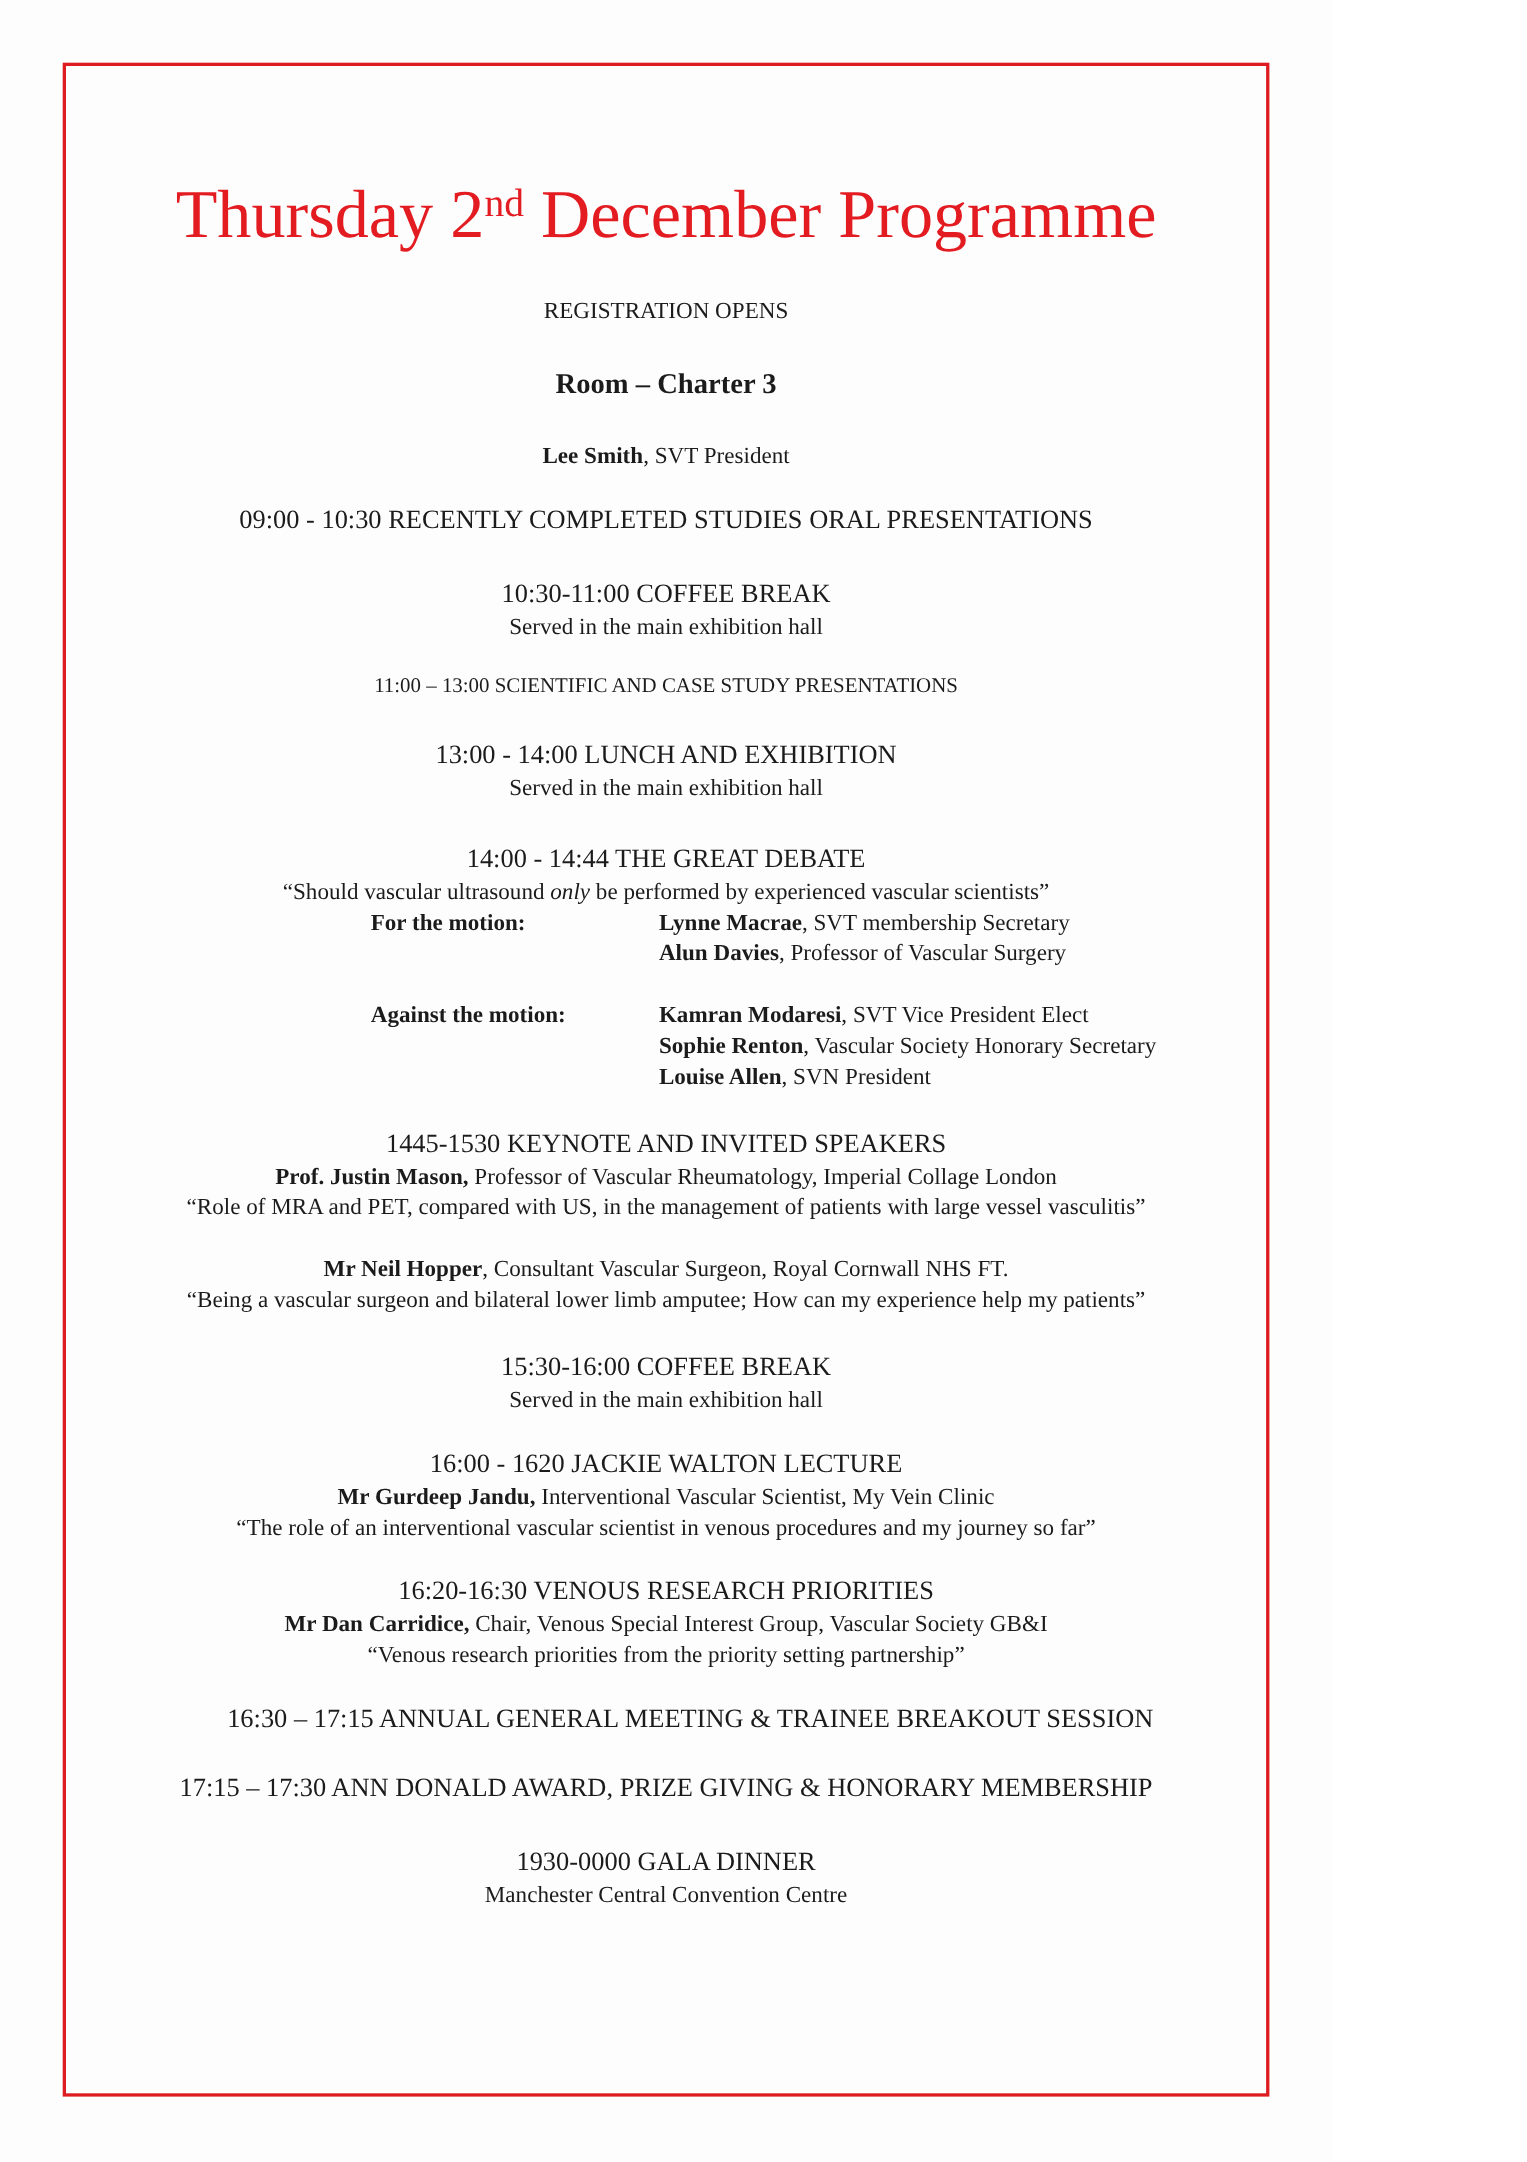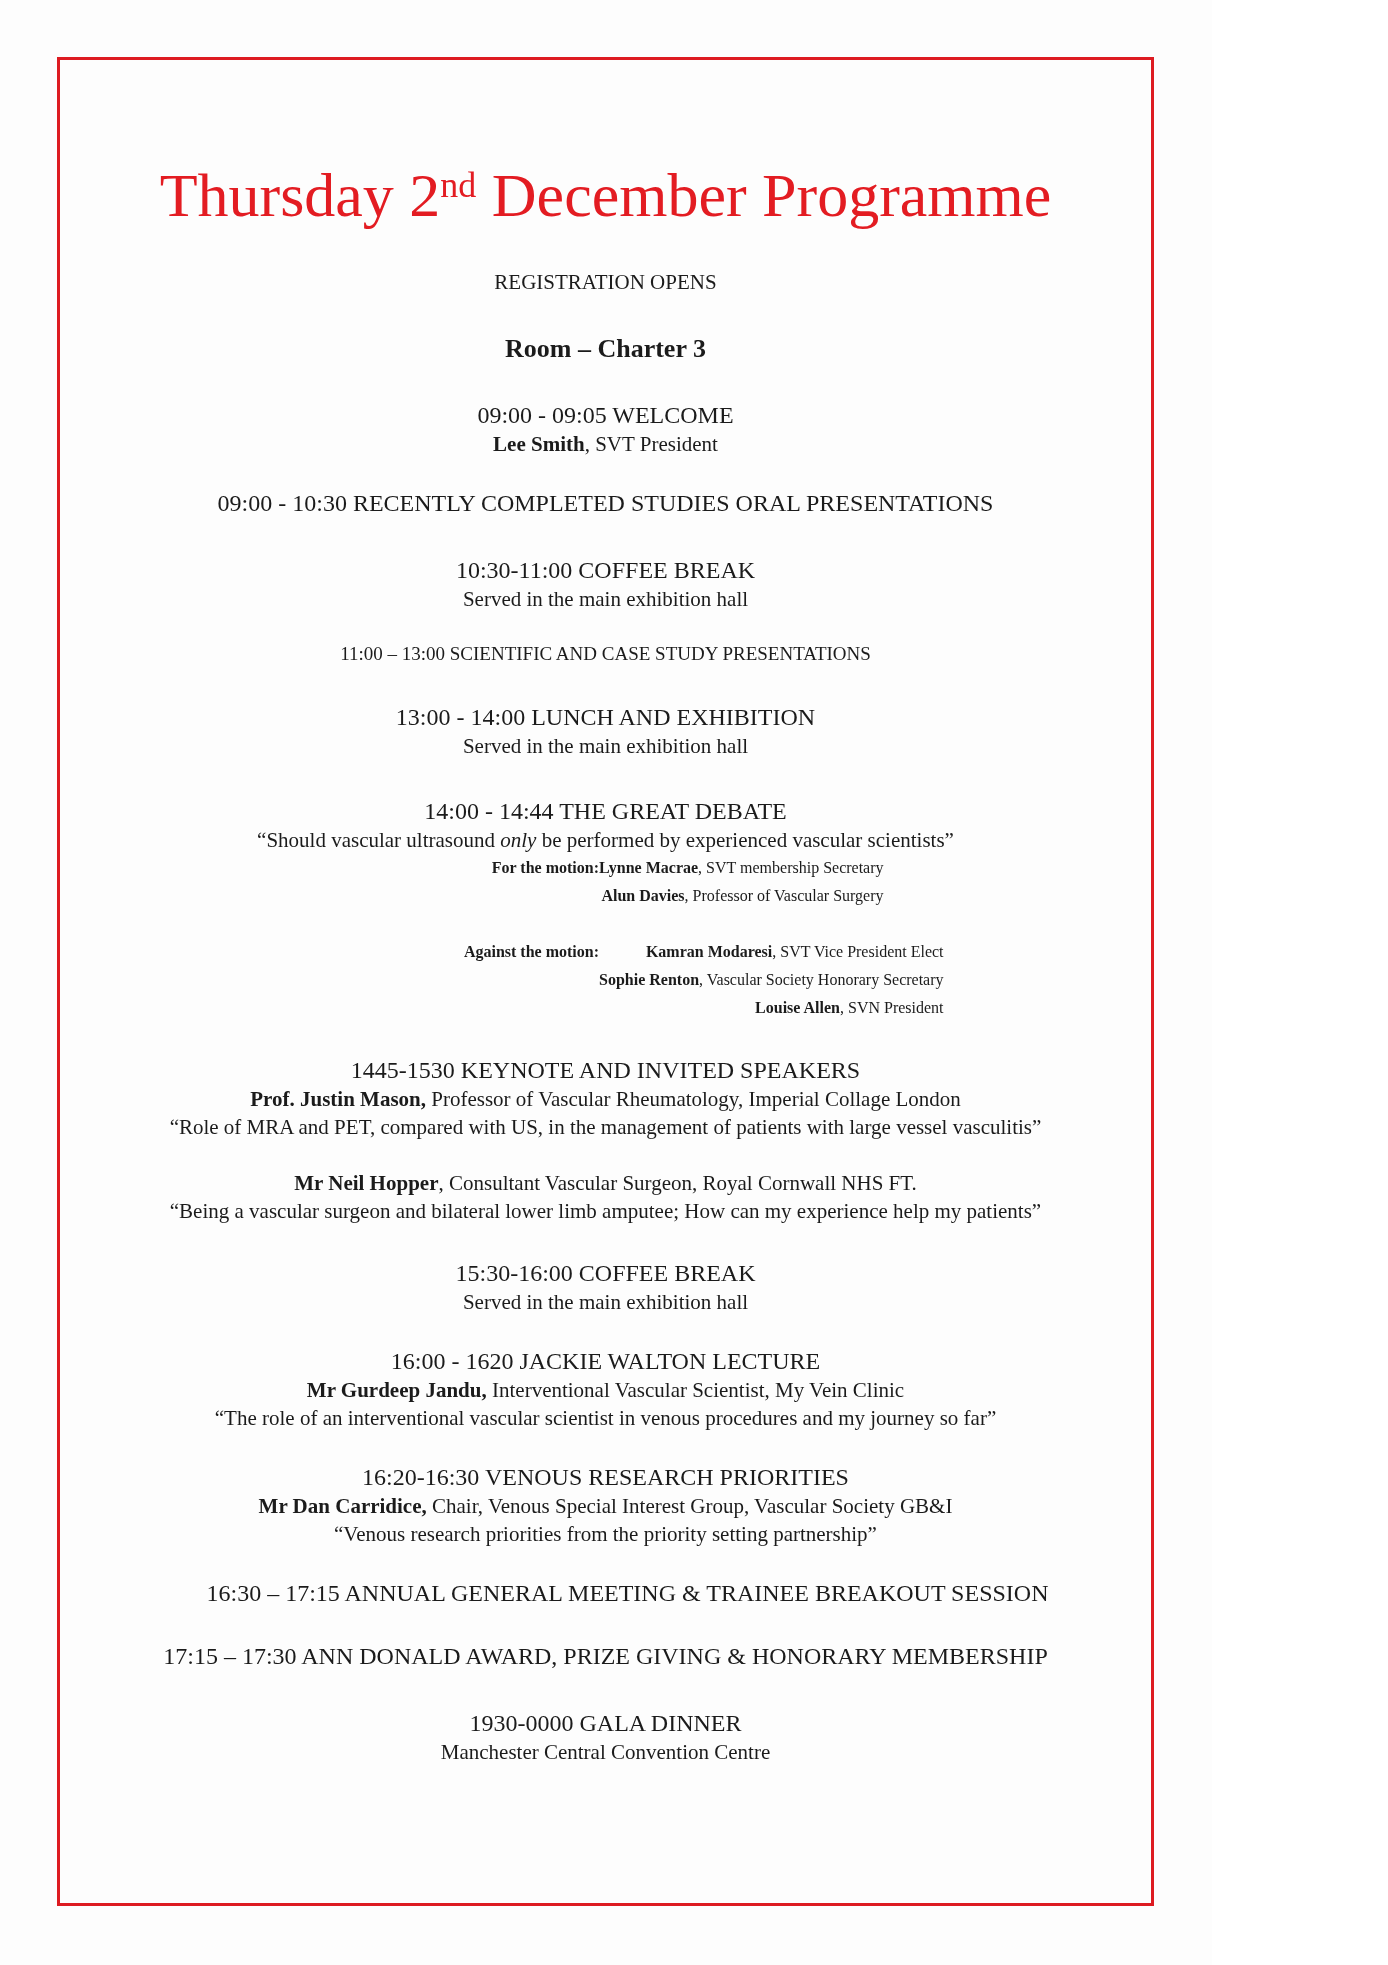--- a/index.html
+++ b/index.html
@@ -53,42 +53,41 @@
   #venous       { margin-top: 30px; }
   #agm          { margin-top: 30px; margin-left: 44px; }
   #awards       { margin-top: 33px; }
   #gala         { margin-top: 37px; }
 
   .motion-grid {
     display: grid;
     grid-template-columns: 262px auto;
     justify-content: start;
     margin-left: 277px;
-    text-align: right;
-    font-size: 16px;
+    text-align: left;
+    font-size: 21px;
     line-height: 28px;
   }
   .motion-label { font-weight: bold; }
   .against { margin-top: 28px; }
   .keynote-speaker-2 { margin-top: 28px; }
 </style>
 </head>
 <body>
 
 <div class="page">
   <div class="frame">
 
     <div class="title"><span>Thursday 2</span><sup>nd</sup><span> December Programme</span></div>
 
     <div id="registration">REGISTRATION OPENS</div>
 
     <div id="room">Room – Charter 3</div>
 
     <div id="welcome">
-      <div class="h">09:00 - 09:05 WELCOME</div>
       <div class="sub"><span class="b">Lee Smith</span><span>, SVT President</span></div>
     </div>
 
     <div id="oral">
       <div class="h">09:00 - 10:30 RECENTLY COMPLETED STUDIES ORAL PRESENTATIONS</div>
     </div>
 
     <div id="coffee1">
       <div class="h">10:30-11:00 COFFEE BREAK</div>
       <div class="sub">Served in the main exhibition hall</div>

